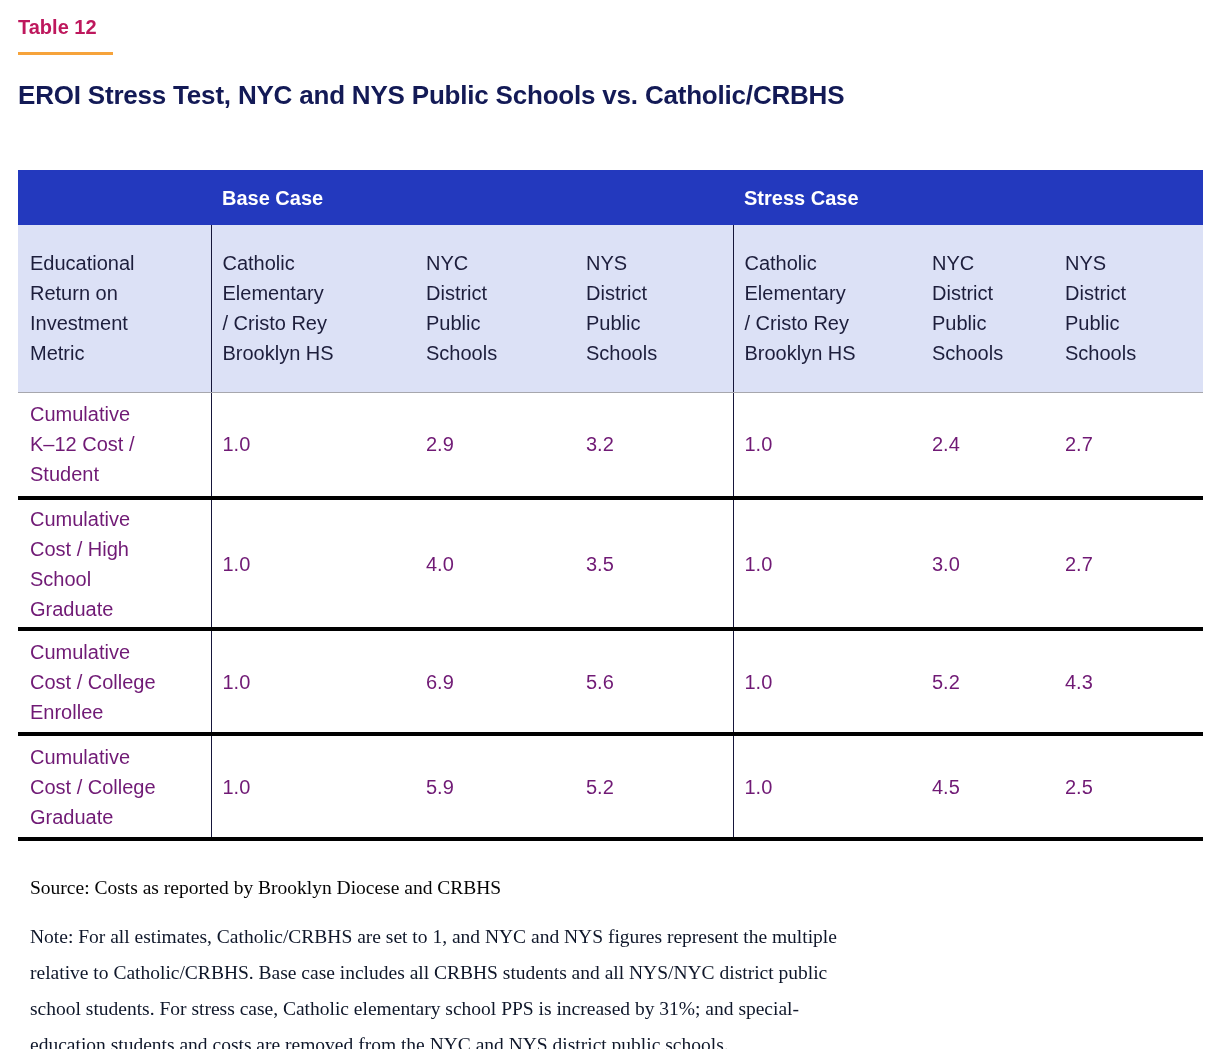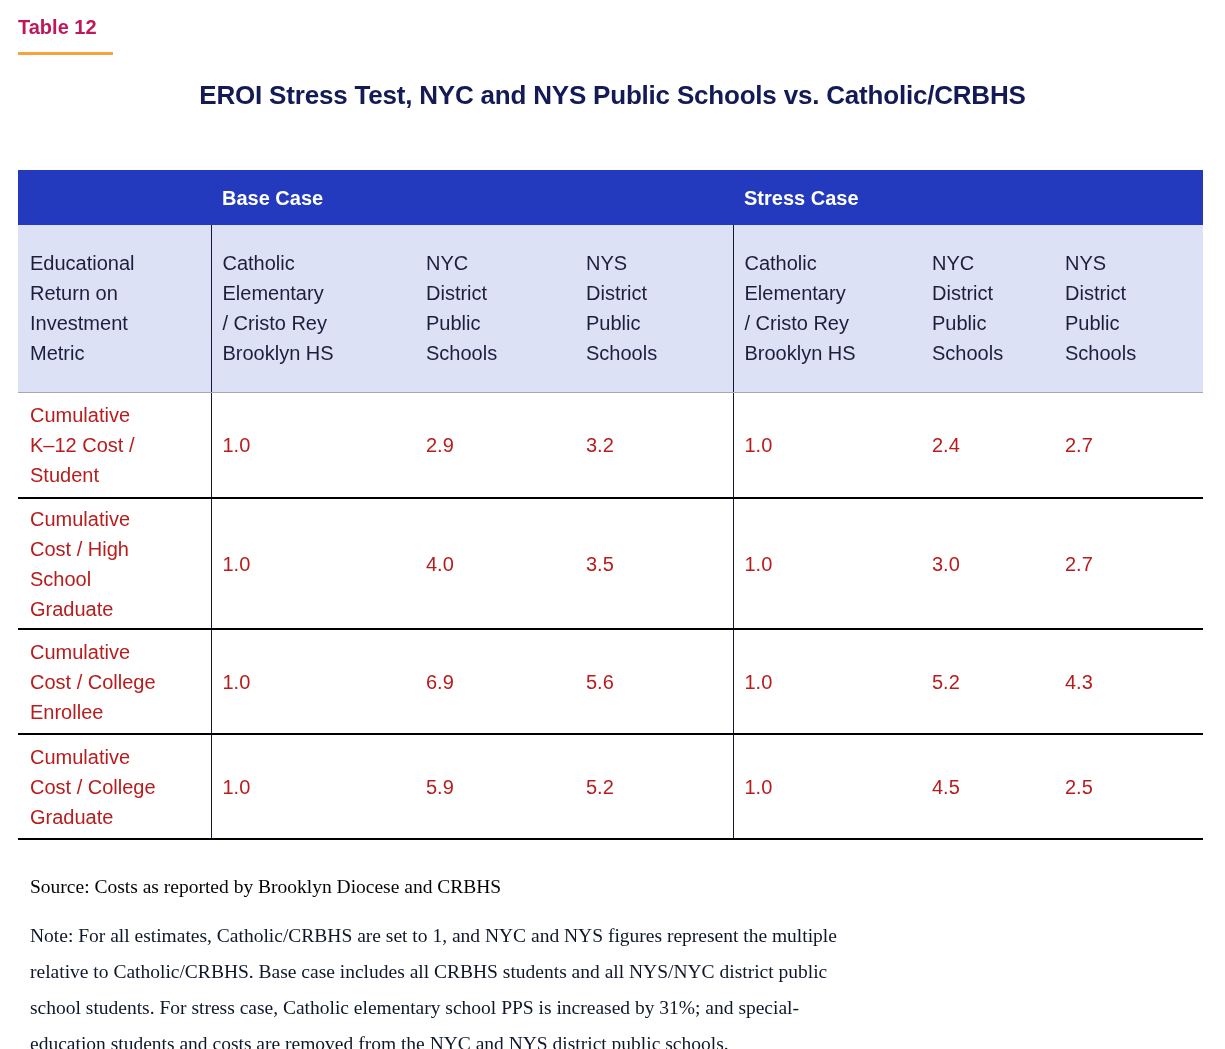--- a/index.html
+++ b/index.html
@@ -16,21 +16,21 @@
   .kicker {
     font-size: 20px; font-weight: 700; color: #be185d;
     line-height: 23px;
   }
   .accent-rule {
     width: 95px; height: 3px; background: #F6A33B; margin-top: 13px;
   }
   .page-title {
     margin-top: 25px;
     font-size: 26px; font-weight: 700; color: #131A56;
-    letter-spacing: -0.2px; line-height: 30px; text-align: center;
+    letter-spacing: -0.2px; line-height: 30px;
   }
 
   table.eroi {
     margin-top: 60px;
     border-collapse: collapse;
     table-layout: fixed;
     width: 1185px;
   }
   th, td {
     text-align: left; vertical-align: middle;
@@ -44,22 +44,22 @@
   tr.groups { height: 55px; }
   tr.groups th {
     background: #2339BE; color: #ffffff; font-weight: 700;
   }
   tr.cols { height: 167px; border-radius: 17px; }
   tr.cols th {
     background: #DCE1F6; color: #1D1E3C;
     border-bottom: 1px solid #A7A7AD;
   }
   tbody td {
-    border-bottom: 2px solid #000000;
-    color: #b91c1c;
+    border-bottom: 4px solid #000000;
+    color: #701a75;
   }
   .group-start { border-left: 1.5px solid #16163A; }
   tr.h106 { height: 106px; }
   tr.h131 { height: 131px; }
   tr.h105 { height: 105px; }
 
   .source-line {
     margin: 34px 0 0 12px;
     font-family: "Liberation Serif", serif;
     font-size: 19.5px; color: #050505;

